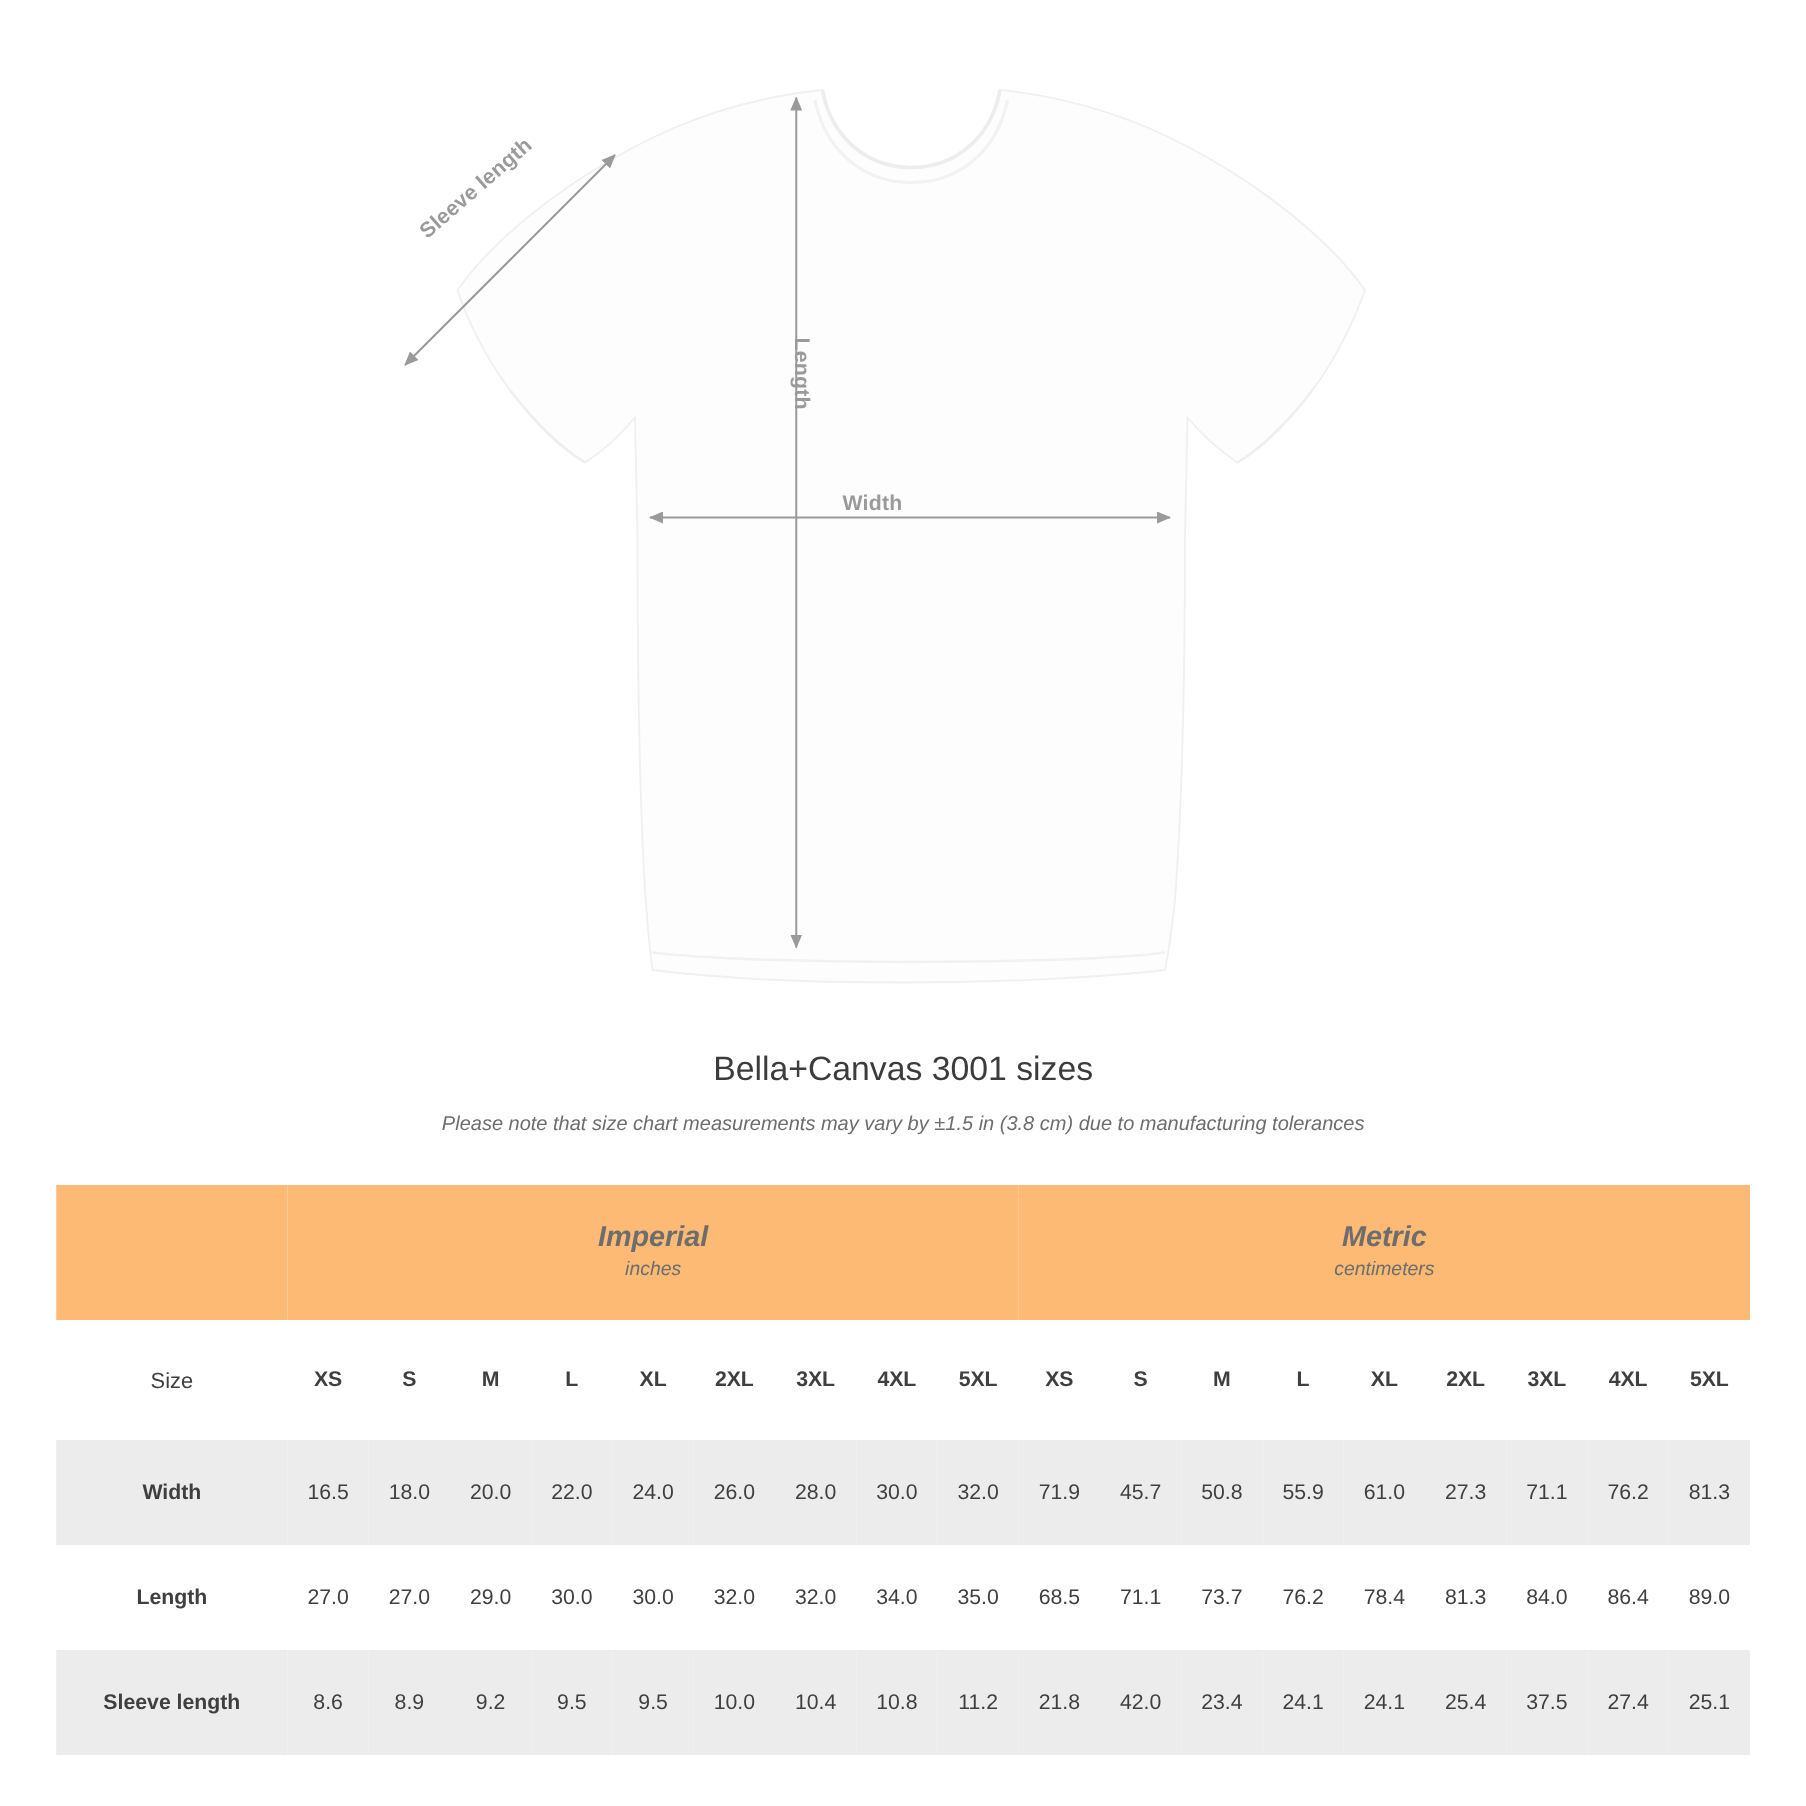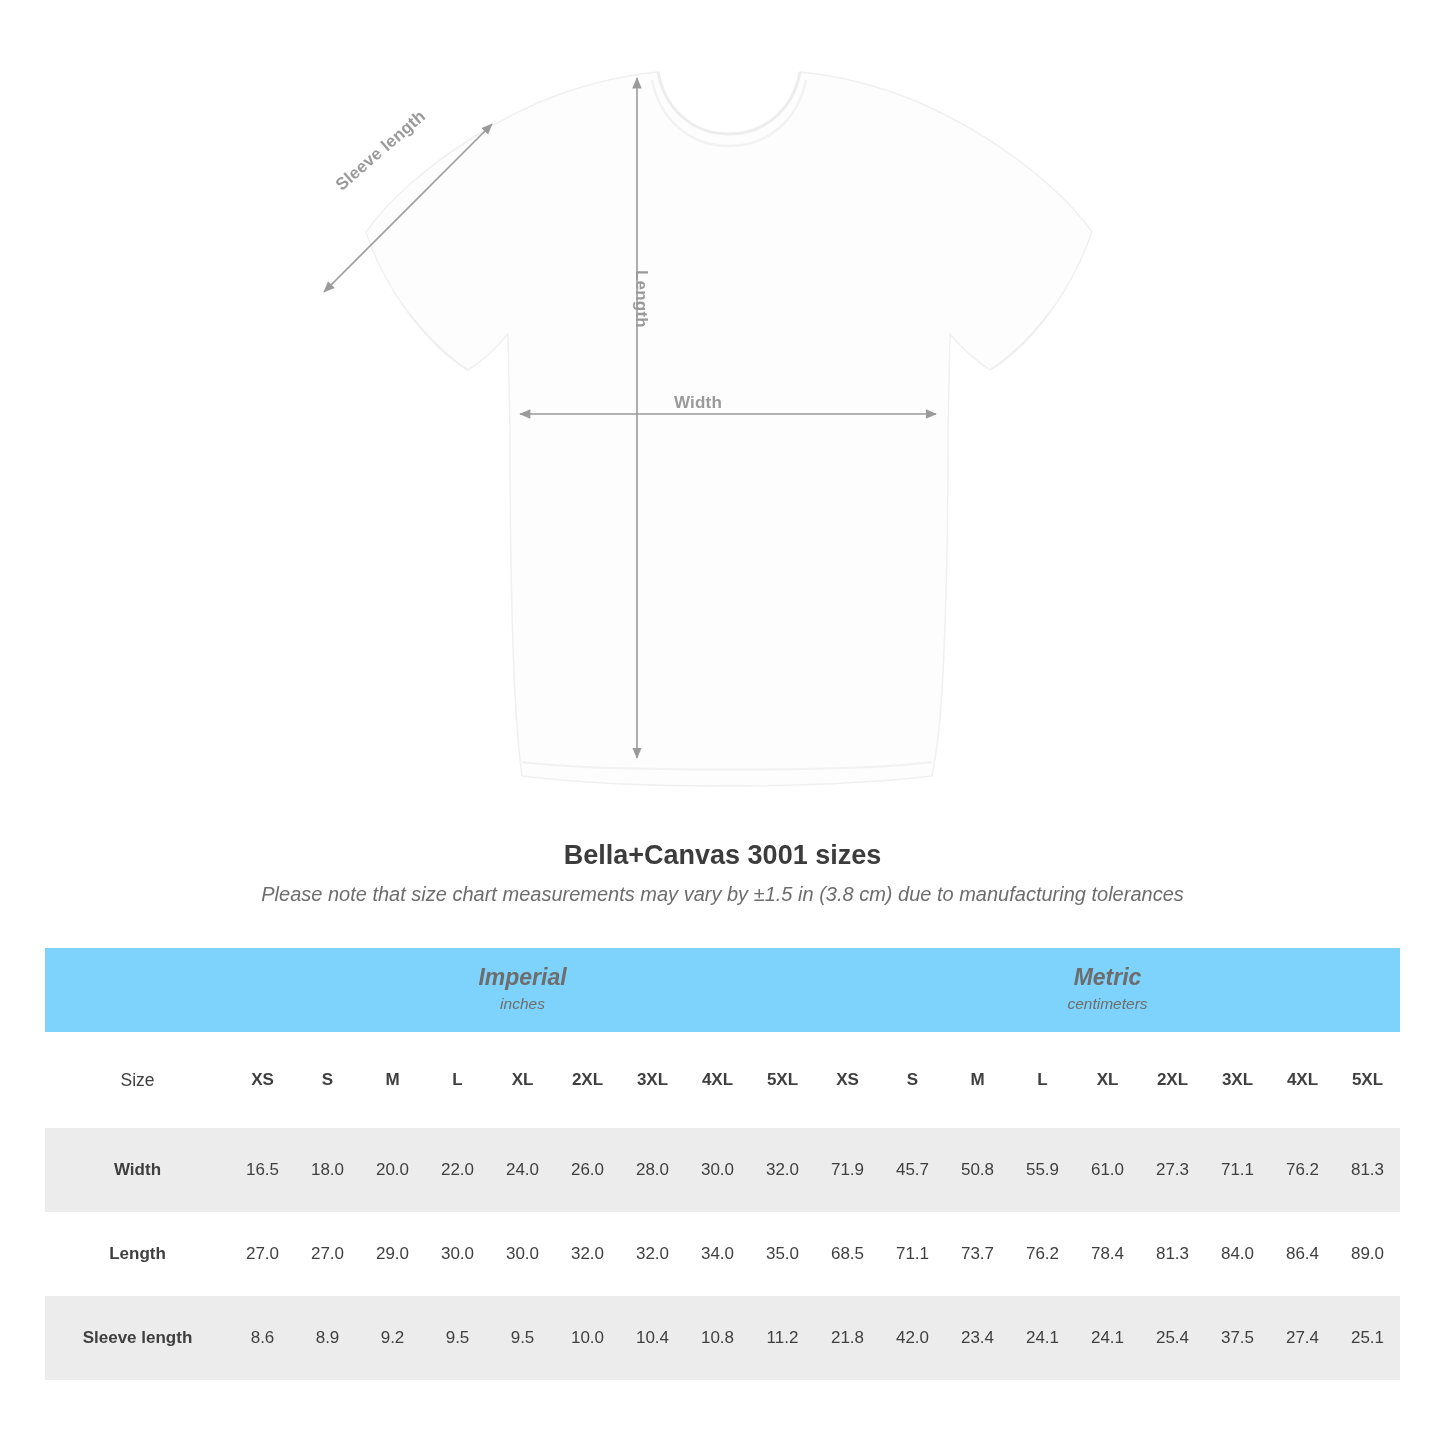--- a/index.html
+++ b/index.html
@@ -56,30 +56,30 @@
   }
   .label-width {
     left: 674px;
     top: 393px;
   }
 
   
   .chart-title {
     text-align: center;
     font-size: 27px;
-    font-weight: bold;
+    font-weight: normal;
     color: #3c3c3c;
-    margin: 20px 0 12px 0;
+    margin: 20px 0 0 0;
   }
   .chart-note {
     text-align: center;
-    font-size: 20px;
+    font-size: 16px;
     font-style: italic;
     color: #6d6d6d;
-    margin: 0 0 0 0;
+    margin: 20px 0 0 0;
   }
 
   
   .table-wrap {
     position: absolute;
     left: 45px;
     top: 948px;
     width: 1355px;
   }
   table.size-table {
@@ -91,22 +91,22 @@
   table.size-table th {
     border: none;
     text-align: center;
     vertical-align: middle;
     font-size: 17px;
     color: #3f3f3f;
     padding: 0;
   }
 
   .unit-head td {
-    height: 84px;
-    background: #7dd3fc;
+    height: 108px;
+    background: #fdba74;
   }
   .unit-title {
     font-size: 23px;
     font-style: italic;
     font-weight: bold;
     color: #6d6d6d;
     line-height: 1.25;
   }
   .unit-sub {
     font-size: 15.5px;

